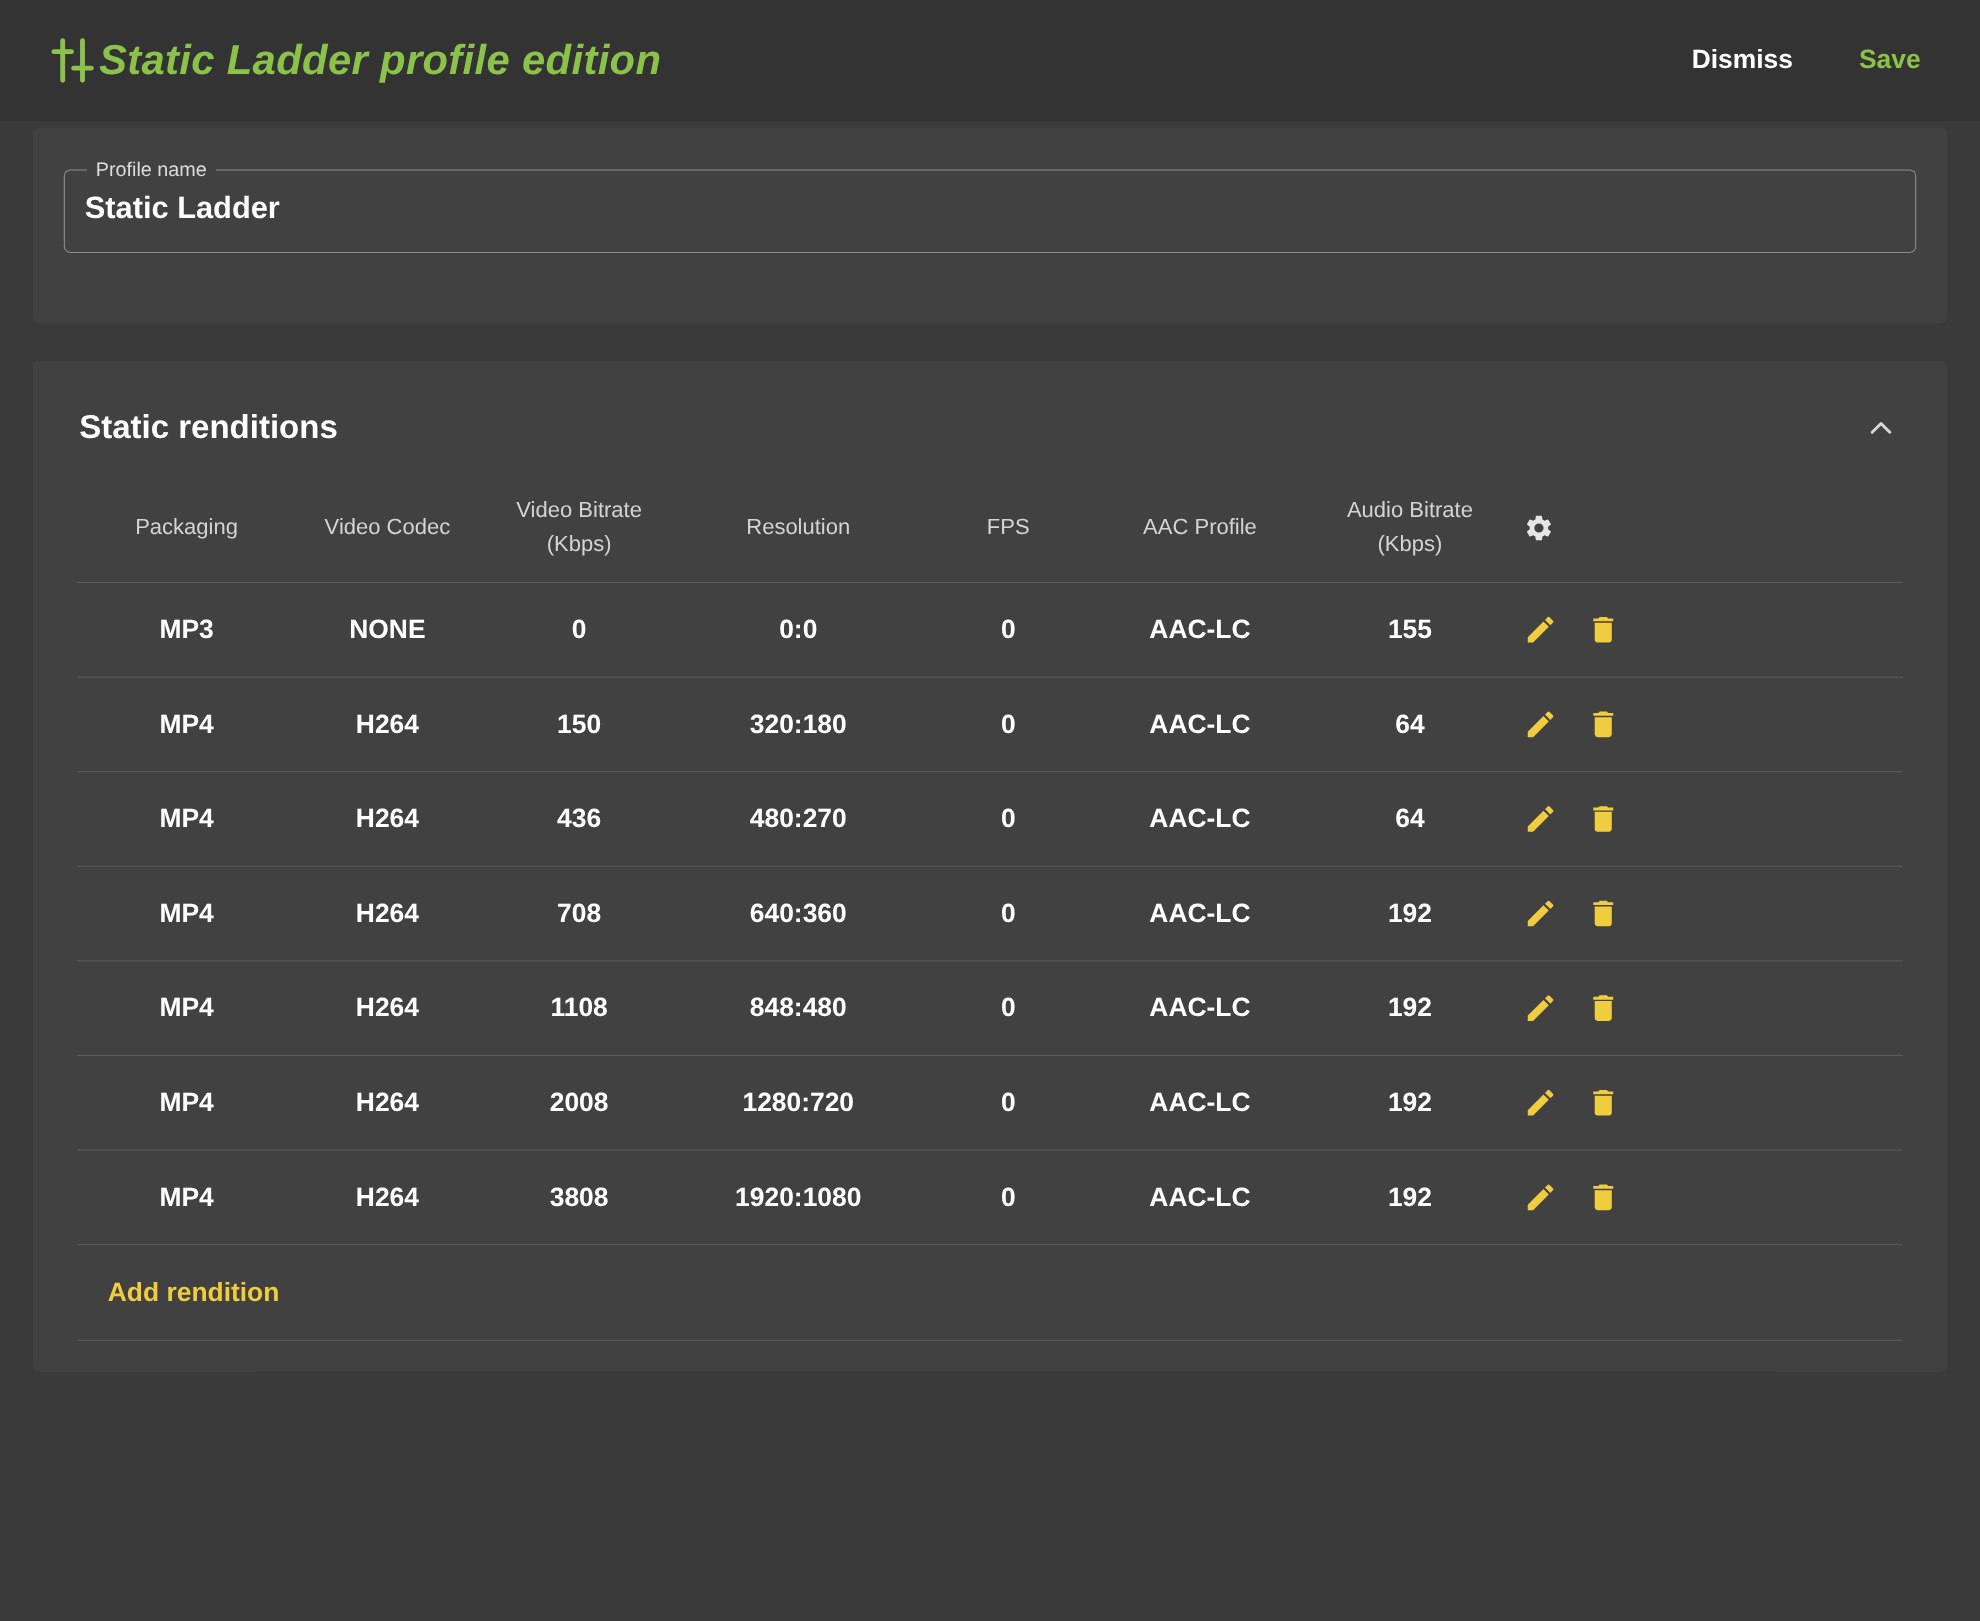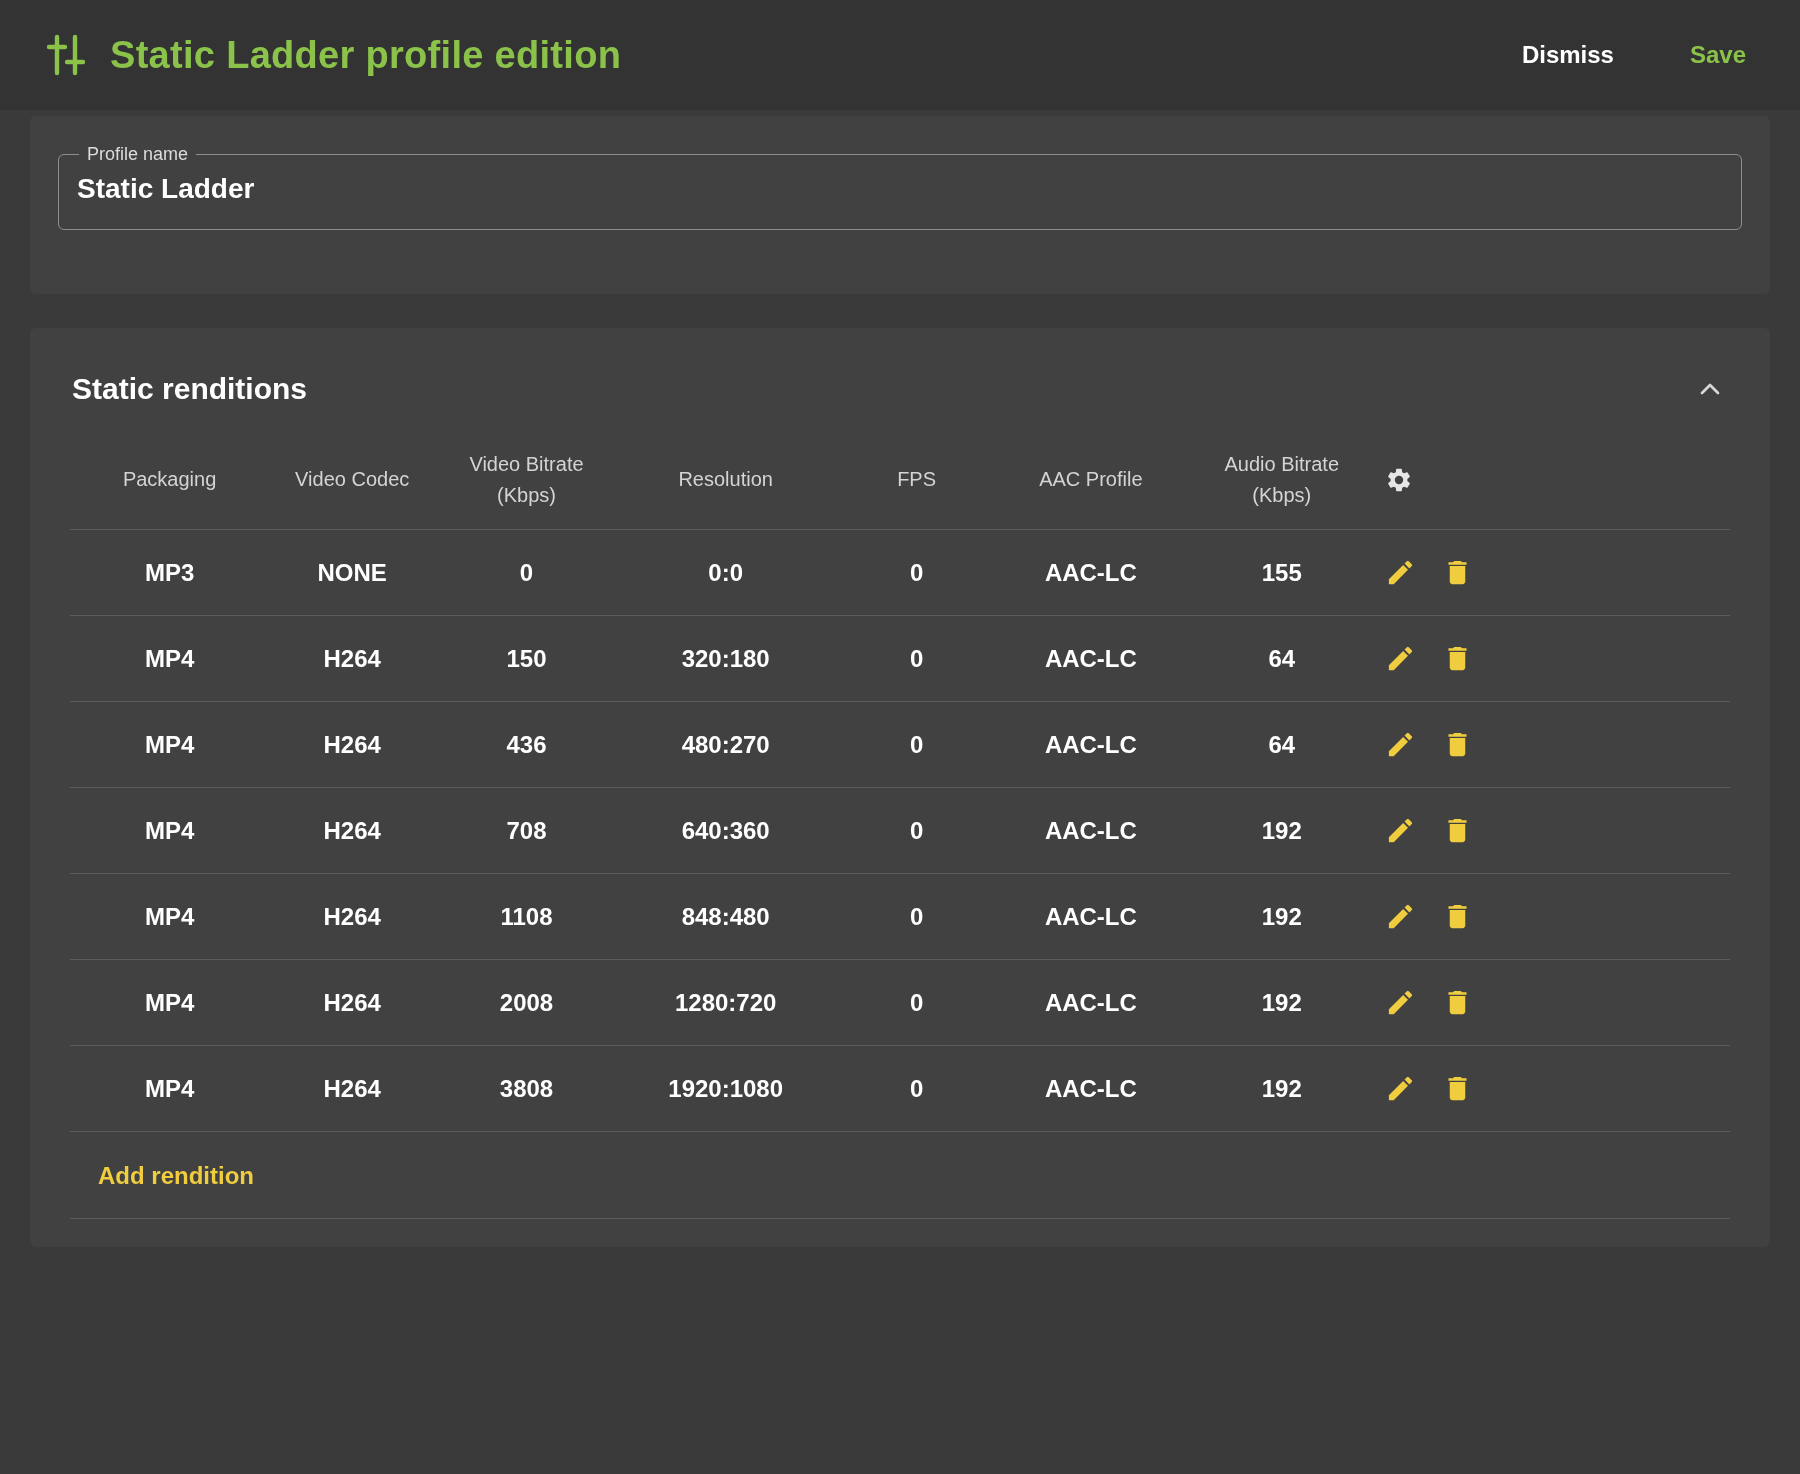--- a/index.html
+++ b/index.html
@@ -12,22 +12,22 @@
   }
   * { box-sizing: border-box; margin: 0; padding: 0; }
   html, body { width: 1800px; height: 1474px; overflow: hidden; }
   body { background: var(--bg); color: #fff; font-family: "Liberation Sans", sans-serif; }
   .page { width: 100%; height: 100%; display: flex; flex-direction: column; }
 
   
   .topbar { height: 110px; background: var(--topbar-bg); display: flex; align-items: center; padding: 0 42px; flex-shrink: 0; }
   .tune { color: var(--green); width: 48px; height: 48px; }
   .tune svg { width: 48px; height: 48px; display: block; }
-  .title { color: var(--green); font-size: 38px; font-weight: 700; margin-left: 20px; flex: 1; letter-spacing: 0.3px; }
-  .topbar-actions { display: flex; align-items: flex-end; gap: 76px; padding-right: 12px; }
+  .title { color: var(--green); font-size: 38px; font-weight: 700; flex: 1; letter-spacing: 0.3px; font-style: italic; }
+  .topbar-actions { display: flex; align-items: flex-end; gap: 60px; padding-right: 12px; }
   .btn { background: none; border: none; font-family: inherit; font-size: 24px; font-weight: 700; cursor: pointer; }
   .dismiss { color: #ffffff; }
   .save { color: var(--green); }
 
   
   .content { flex: 1; padding: 6px 30px 30px; display: flex; flex-direction: column; gap: 34px; }
   .card { background: var(--card-bg); border-radius: 6px; }
 
   .profile-card { padding: 28px 28px 64px; }
   .field { border: 1px solid #8d8d8d; border-radius: 6px; padding: 2px 16px 8px; width: 100%; }

